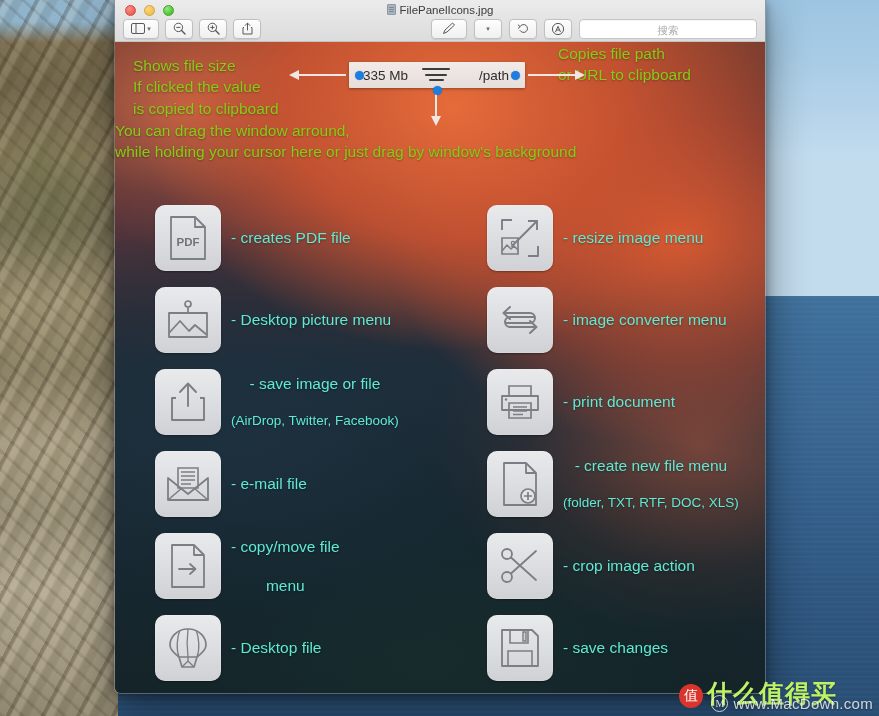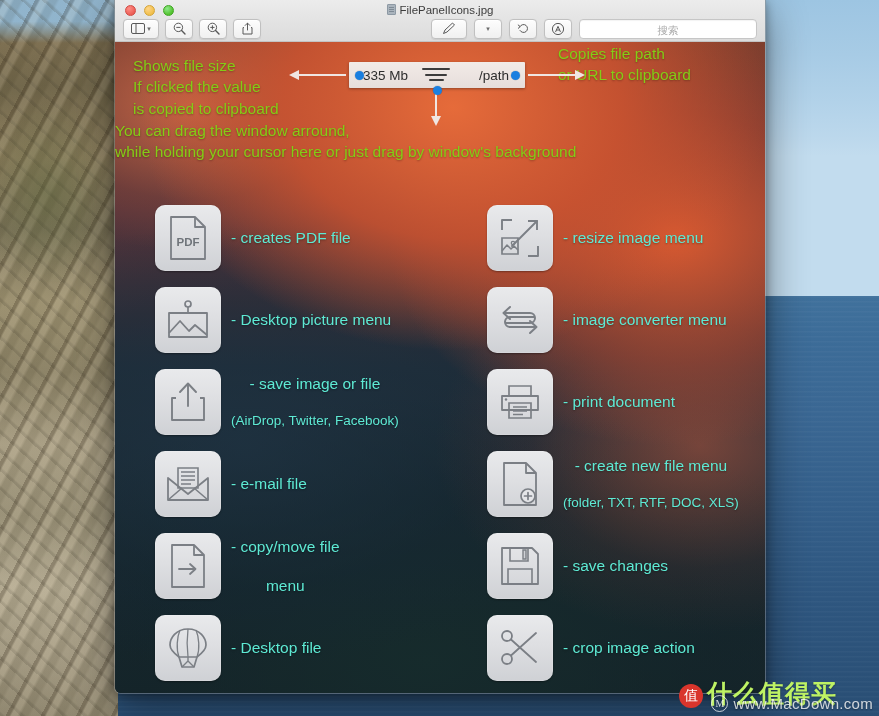--- a/index.html
+++ b/index.html
@@ -571,40 +571,40 @@
               </svg>
             </div>
             <div class="lbl ctr">
               <div>- create new file menu</div>
               <div style="font-size:13.5px">(folder, TXT, RTF, DOC, XLS)</div>
             </div>
           </div>
 
           <div class="row">
             <div class="tile">
+              <svg width="44" height="44" viewBox="0 0 44 44">
+                <circle cx="9" cy="10" r="5" fill="none" stroke="#7b7f85" stroke-width="1.8"></circle>
+                <circle cx="9" cy="33" r="5" fill="none" stroke="#7b7f85" stroke-width="1.8"></circle>
+                <path d="M13 13.5 L38 36" fill="none" stroke="#7b7f85" stroke-width="1.8" stroke-linecap="round"></path>
+                <path d="M13 29.5 L38 7" fill="none" stroke="#7b7f85" stroke-width="1.8" stroke-linecap="round"></path>
+              </svg>
+            </div>
+            <div class="lbl">- crop image action</div>
+          </div>
+
+          <div class="row">
+            <div class="tile">
               <svg width="42" height="42" viewBox="0 0 42 42">
                 <path d="M3 3 h30 l6 6 v30 H3 Z" fill="none" stroke="#7b7f85" stroke-width="1.8" stroke-linejoin="round"></path>
                 <path d="M11 3 h18 v13 h-18 Z" fill="none" stroke="#7b7f85" stroke-width="1.6"></path>
                 <path d="M24 5 h3 v9 h-3 Z" fill="#cfd1d5" stroke="#7b7f85" stroke-width="1.4"></path>
                 <path d="M9 24 h24 v15 h-24 Z" fill="none" stroke="#7b7f85" stroke-width="1.6"></path>
               </svg>
             </div>
             <div class="lbl">- save changes</div>
-          </div>
-
-          <div class="row">
-            <div class="tile">
-              <svg width="44" height="44" viewBox="0 0 44 44">
-                <circle cx="9" cy="10" r="5" fill="none" stroke="#7b7f85" stroke-width="1.8"></circle>
-                <circle cx="9" cy="33" r="5" fill="none" stroke="#7b7f85" stroke-width="1.8"></circle>
-                <path d="M13 13.5 L38 36" fill="none" stroke="#7b7f85" stroke-width="1.8" stroke-linecap="round"></path>
-                <path d="M13 29.5 L38 7" fill="none" stroke="#7b7f85" stroke-width="1.8" stroke-linecap="round"></path>
-              </svg>
-            </div>
-            <div class="lbl">- crop image action</div>
           </div>
         </div>
       </div>
     </div>
   </div>
 
   <div id="wm-wrap">
     <div id="watermark">
       <span class="wm-m">M</span>
       <span class="wm-url">www.MacDown.com</span>

